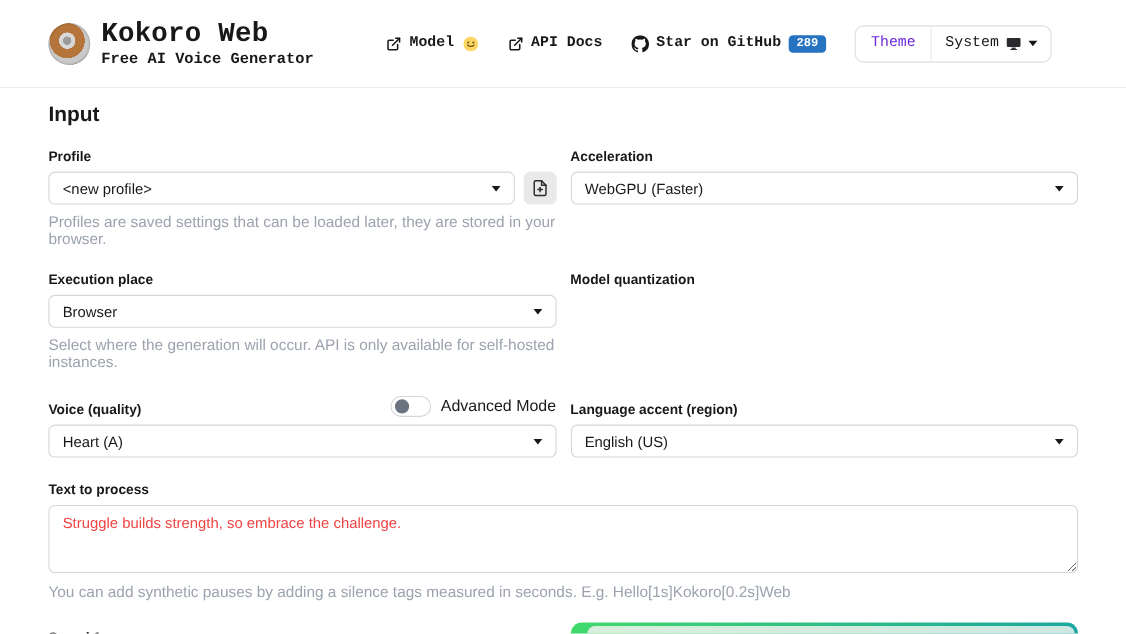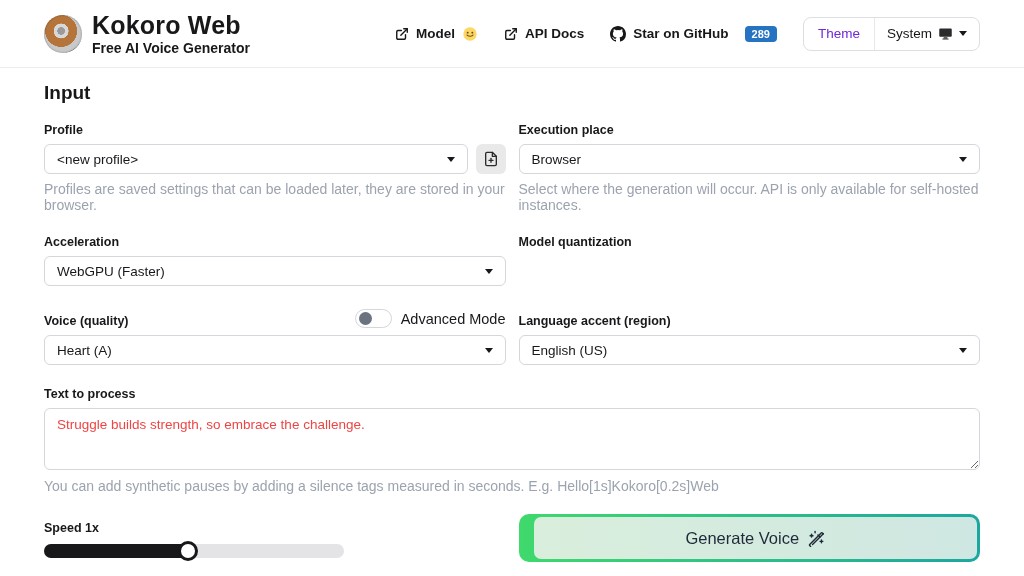--- a/index.html
+++ b/index.html
@@ -1,33 +1,33 @@
 <!DOCTYPE html>
 <html><head>
 <meta charset="utf-8">
 <style>
   * { margin:0; padding:0; box-sizing:border-box; }
   html,body { width:1024px; height:576px; background:#ffffff; overflow:hidden;
     font-family:"Liberation Sans", sans-serif; color:#18181b; }
 
   
-  .header { height:68px; display:flex; align-items:center; justify-content:space-between;
-    padding:0 44px 0 44px; border-bottom:1px solid #ececee; }
+  .header { height:80px; display:flex; align-items:center; justify-content:space-between;
+    padding:0 68px 0 44px; border-bottom:1px solid #ececee;font-family:Liberation Mono, monospace; }
   .brand { display:flex; align-items:center; gap:10px; }
   .logo { width:38px; height:38px; border-radius:50%;
     background:radial-gradient(circle at 45% 42%, #9a9a9a 0 12%, #d8d8d8 13% 24%, #b5743a 25% 52%, #c9c9c9 53% 72%, #8f8f8f 73% 85%, #dcdcdc 86% 100%);
     box-shadow:inset 0 0 2px rgba(0,0,0,.4); }
   .brand-text { display:flex; flex-direction:column; line-height:1.15; }
   .brand-title { font-size:25px; font-weight:bold; letter-spacing:.2px; }
   .brand-sub { font-size:14px; font-weight:bold; }
 
   .nav { display:flex; align-items:center; gap:26px; }
   .nav-link { display:flex; align-items:center; gap:7px; font-size:13.5px; font-weight:bold; cursor:pointer; }
   .badge { background:#2573c1; color:#fff; font-size:11px; font-weight:bold;
-    padding:2px 7px; border-radius:4px;margin-left:9px; }
+    padding:2px 7px; border-radius:4px; }
   .theme-box { display:flex; align-items:stretch; border:1px solid #dcdee3; border-radius:8px;
     height:34px; overflow:hidden; }
   .theme-left { display:flex; align-items:center; padding:0 14px; color:#6d28d9; font-size:13.5px; cursor:pointer; }
   .theme-right { display:flex; align-items:center; gap:6px; padding:0 12px; font-size:13.5px;
     border-left:1px solid #e7e8ec; cursor:pointer; }
 
   .caret { width:0; height:0; border-left:4px solid transparent; border-right:4px solid transparent;
     border-top:5px solid #18181b; display:inline-block; }
 
   
@@ -169,34 +169,34 @@
                 <path d="M12 11v6"></path>
                 <path d="M9 14h6"></path>
               </svg>
           </span>
         </button>
       </div>
       <div class="help">Profiles are saved settings that can be loaded later, they are stored in your browser.</div>
     </div>
 
     <div class="field">
+      <div class="field-label">Acceleration</div>
+      <div class="select">
+        <span>WebGPU (Faster)</span>
+        <span class="caret"></span>
+      </div>
+    </div>
+
+    <div class="field">
       <div class="field-label">Execution place</div>
       <div class="select">
         <span>Browser</span>
         <span class="caret"></span>
       </div>
       <div class="help">Select where the generation will occur. API is only available for self-hosted instances.</div>
-    </div>
-
-    <div class="field">
-      <div class="field-label">Acceleration</div>
-      <div class="select">
-        <span>WebGPU (Faster)</span>
-        <span class="caret"></span>
-      </div>
     </div>
 
     <div class="field">
       <div class="field-label">Model quantization</div>
     </div>
 
     <div class="field">
       <div class="label-row">
         <div class="field-label">Voice (quality)</div>
         <div class="toggle-wrap">

